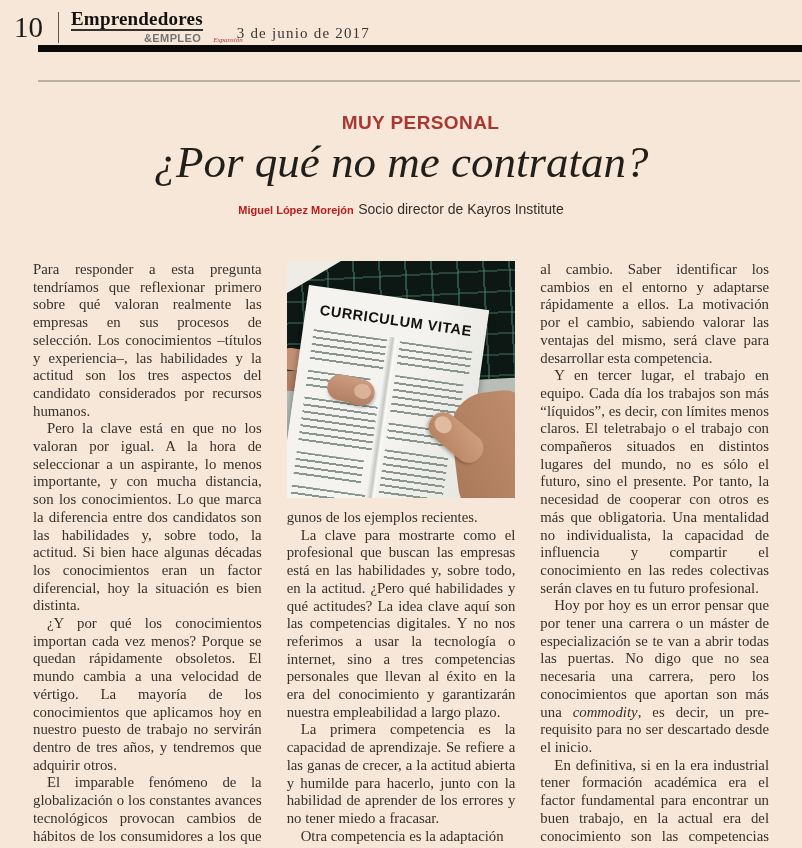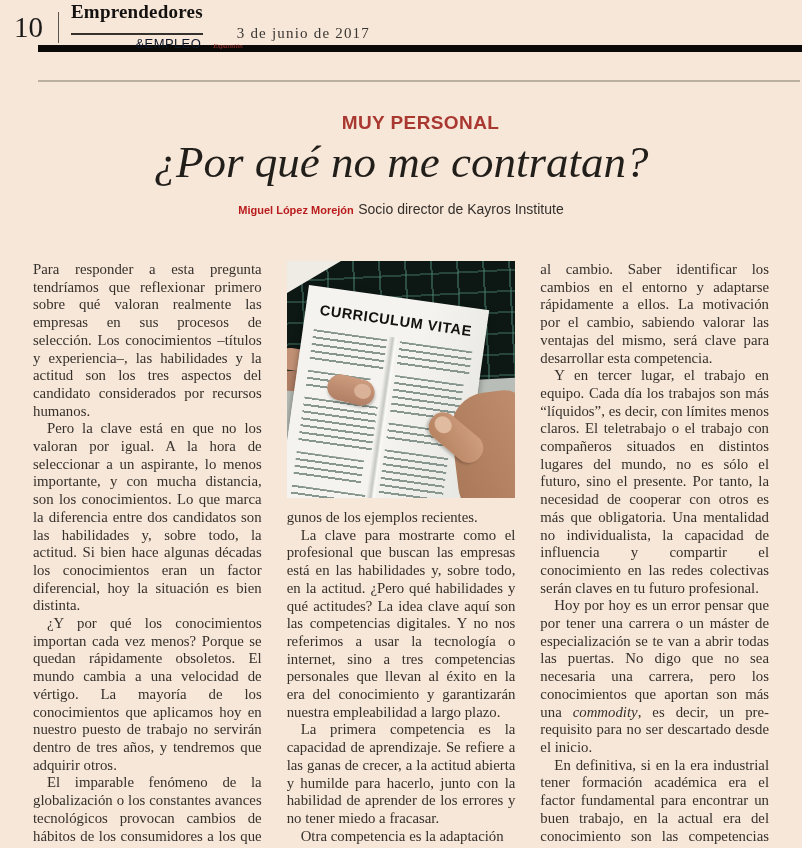--- a/index.html
+++ b/index.html
@@ -5,24 +5,24 @@
   html,body{margin:0;padding:0;background:#f7e7d9;}
   .page{position:relative;width:802px;height:848px;background:#f7e7d9;overflow:hidden;
         font-family:"Liberation Serif",serif;color:#35302a;}
 
   
   .masthead{display:flex;align-items:center;padding:8px 0 0 14px;height:37px;}
   .mh-num{font-size:29px;line-height:32px;color:#1c1a17;}
   .mh-div{width:1px;background:#5a564f;height:31px;margin:2px 0 0 15px;}
   .brand{margin-left:12px;}
   .brand-top{font-weight:bold;font-size:19px;line-height:19px;color:#141210;
-             border-bottom:2px solid #35322d;padding-bottom:12px;letter-spacing:.2px;}
+             border-bottom:2px solid #35322d;padding-bottom:1px;letter-spacing:.2px;}
   .brand-row{display:flex;justify-content:flex-end;align-items:baseline;margin-top:1px;}
-  .brand-bottom{font-family:"Liberation Sans",sans-serif;font-weight:normal;font-size:13px;
-                color:#0f172a;letter-spacing:.4px;}
+  .brand-bottom{font-family:"Liberation Sans",sans-serif;font-weight:bold;font-size:11px;
+                color:#737373;letter-spacing:.4px;}
   .brand-sub{font-size:7px;font-style:italic;color:#a93831;margin-left:12px;margin-right:-40px;}
   .mh-date{font-size:15px;letter-spacing:1.2px;color:#3a3631;margin:13px 0 0 34px;}
   .black-bar{height:7px;background:#0b0a09;margin-left:38px;}
   .thin-rule{height:2px;background:#bab1a3;margin:28px 2px 0 38px;}
 
   
   .kicker{text-align:center;margin-top:30px;font-family:"Liberation Sans",sans-serif;
           font-weight:bold;font-size:19px;line-height:22px;color:#a93831;letter-spacing:.4px;margin-left:39px;}
   .title{text-align:center;margin:3px 0 0;font-style:italic;font-weight:normal;
          font-size:45px;line-height:50px;color:#221f1b;}

